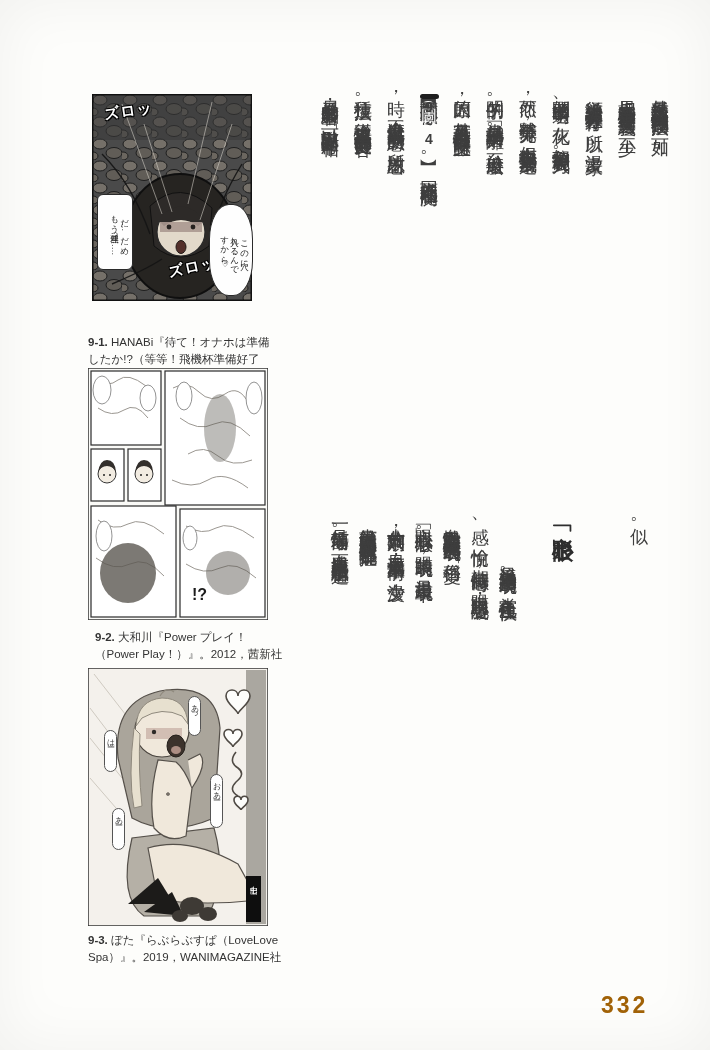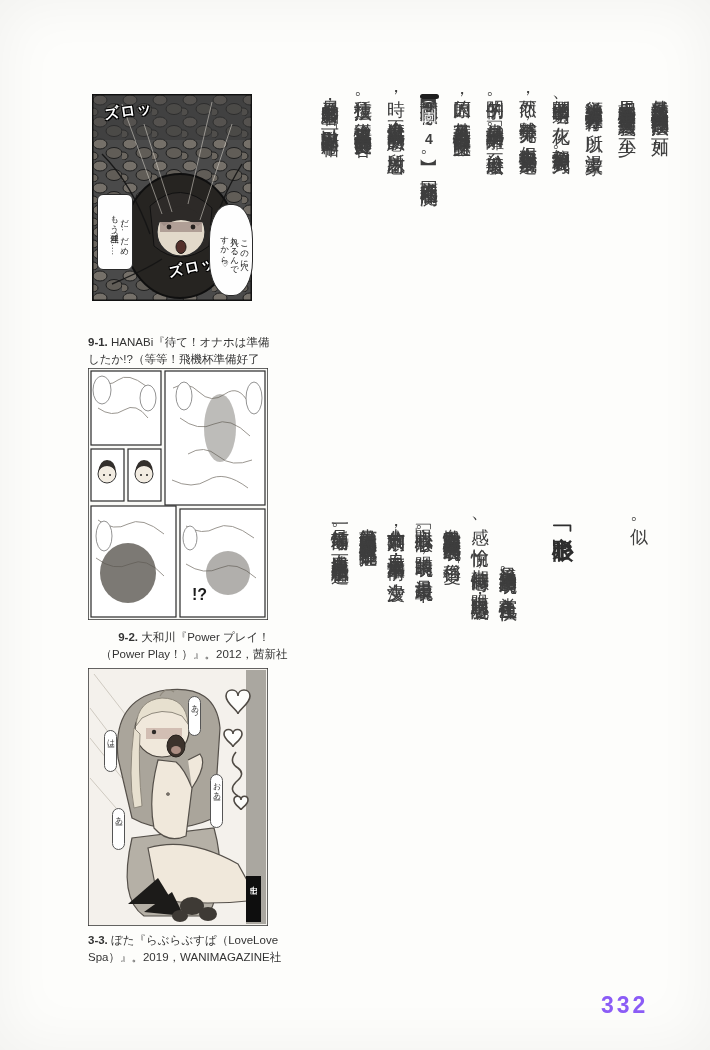--- a/index.html
+++ b/index.html
@@ -30,21 +30,21 @@
   .pill{position:absolute;background:#fff;border:1px solid #555;border-radius:8px;
         writing-mode:vertical-rl;font-size:8px;line-height:9px;color:#333;padding:2px 1px;}
   .sfx{position:absolute;font-weight:bold;color:#fff;font-size:15px;letter-spacing:1px;
         font-family:"Liberation Sans","DejaVu Sans",sans-serif;
         text-shadow:-1px -1px 0 #000,1px -1px 0 #000,-1px 1px 0 #000,1px 1px 0 #000;}
   .exclaim{position:absolute;font-family:"Liberation Sans","DejaVu Sans",sans-serif;
         font-weight:bold;font-size:16px;color:#1c1c1c;}
   .tag{position:absolute;background:#0e0e0e;color:#fff;writing-mode:vertical-rl;
         font-size:8px;line-height:9px;padding:3px 3px;letter-spacing:1px;}
   #page-number{position:absolute;left:601px;top:992px;font-family:"Liberation Sans","DejaVu Sans",sans-serif;
-        font-weight:bold;font-size:23px;color:#8b5cf6;letter-spacing:3px;}
+        font-weight:bold;font-size:23px;color:#a16207;letter-spacing:3px;}
 </style>
 </head>
 <body>
 
 <div id="page">
 
   <div id="band1" class="vband">
     <div class="vcol">然是種透過各種技巧消除男性存在感的技法，可如</div>
     <div class="vcol">果把人完全變透明又會使性愛場景失去意義。至少</div>
     <div class="vcol">必須讓讀者知道那裡有人存在才行。所以，漫畫家</div>
@@ -163,21 +163,21 @@
         <ellipse cx="14" cy="22" rx="9" ry="14"></ellipse>
         <ellipse cx="60" cy="30" rx="8" ry="13"></ellipse>
         <ellipse cx="96" cy="28" rx="8" ry="14"></ellipse>
         <ellipse cx="166" cy="30" rx="8" ry="16"></ellipse>
         <ellipse cx="16" cy="168" rx="8" ry="15"></ellipse>
         <ellipse cx="102" cy="170" rx="7" ry="12"></ellipse>
       </g>
     </svg>
     <div class="exclaim" style="left:104px;top:218px;">!?</div>
   </div>
-  <div class="caption" style="left:88px;top:629px;width:212px;text-align:center;">
+  <div class="caption" style="left:95px;top:629px;width:212px;">
     <span class="lbl">9-2.</span>
     <span class="txt">大和川『Power プレイ！
 （Power Play！）』。2012，茜新社</span>
   </div>
 
   <div class="figure" style="left:88px;top:668px;width:180px;height:258px;">
     <svg width="180" height="258" viewBox="0 0 180 258">
       <rect x="0" y="0" width="180" height="258" fill="#f4f1ec" stroke="#333" stroke-width="1.5"></rect>
       <g stroke="#cfcac1" stroke-width="1">
         <path d="M2,40 L40,90" fill="none"></path>
@@ -217,20 +217,20 @@
         <path d="M146,132 c0,-5 7,-5 7,0 c0,-5 7,-5 7,0 c0,5 -7,8 -7,10 c0,-2 -7,-5 -7,-10 Z" fill="#fdfdfb"></path>
       </g>
     </svg>
     <div class="pill" style="left:100px;top:28px;height:34px;">あっ</div>
     <div class="pill" style="left:16px;top:62px;height:36px;">はー</div>
     <div class="pill" style="left:24px;top:140px;height:36px;">あー</div>
     <div class="pill" style="left:122px;top:106px;height:48px;">おあー</div>
     <div class="tag" style="left:158px;top:208px;height:40px;">中出し</div>
   </div>
   <div class="caption" style="left:88px;top:932px;width:218px;">
-    <span class="lbl">3-3.</span>
+    <span class="lbl">9-3.</span>
     <span class="txt">ぼた『らぶらぶすぱ（LoveLove
 Spa）』。2019，WANIMAGAZINE社</span>
   </div>
 
   <div id="page-number">332</div>
 
 </div>
 
 </body></html>

